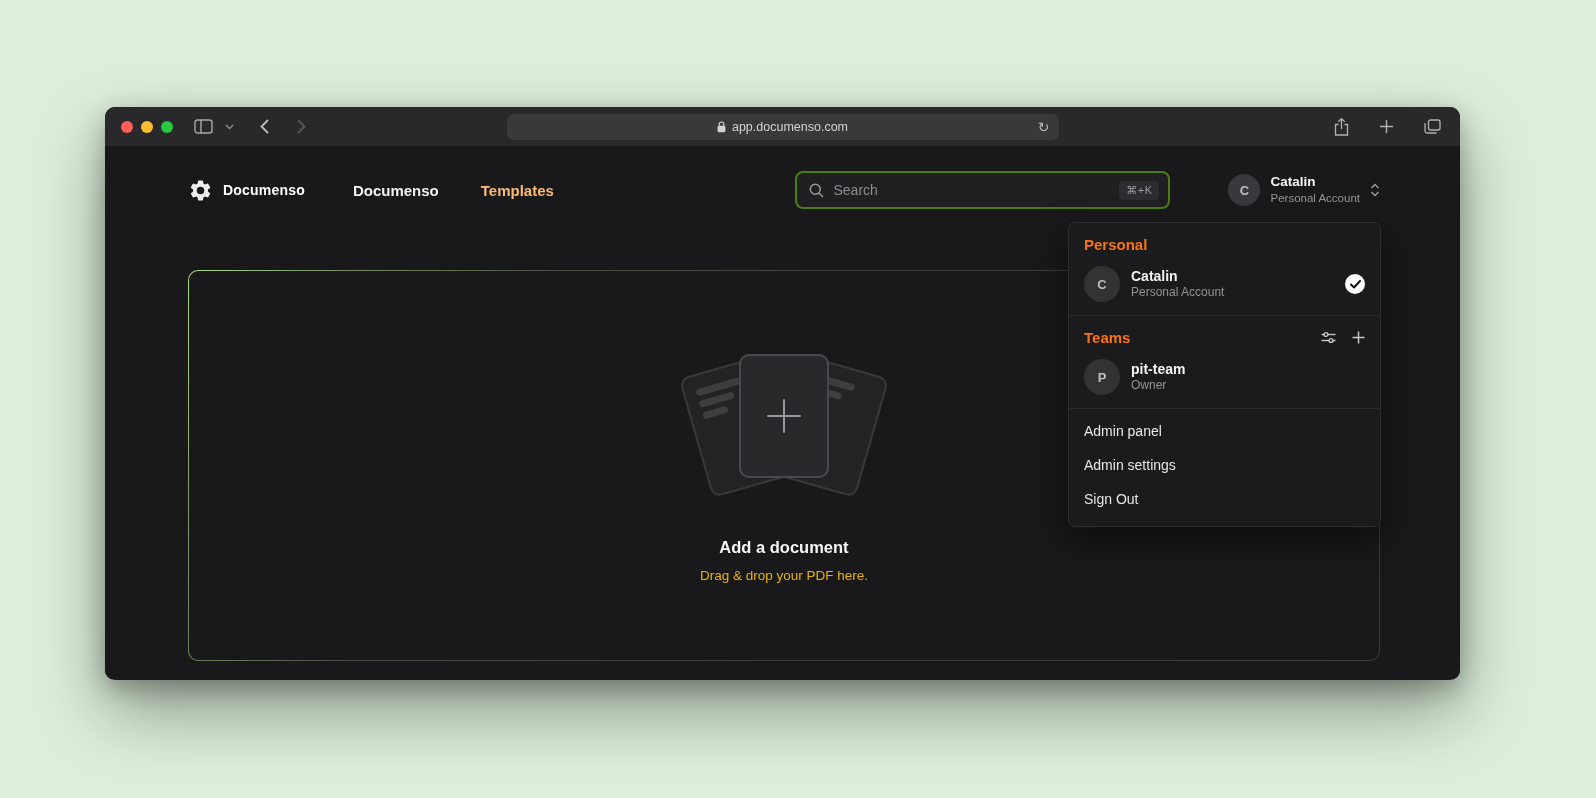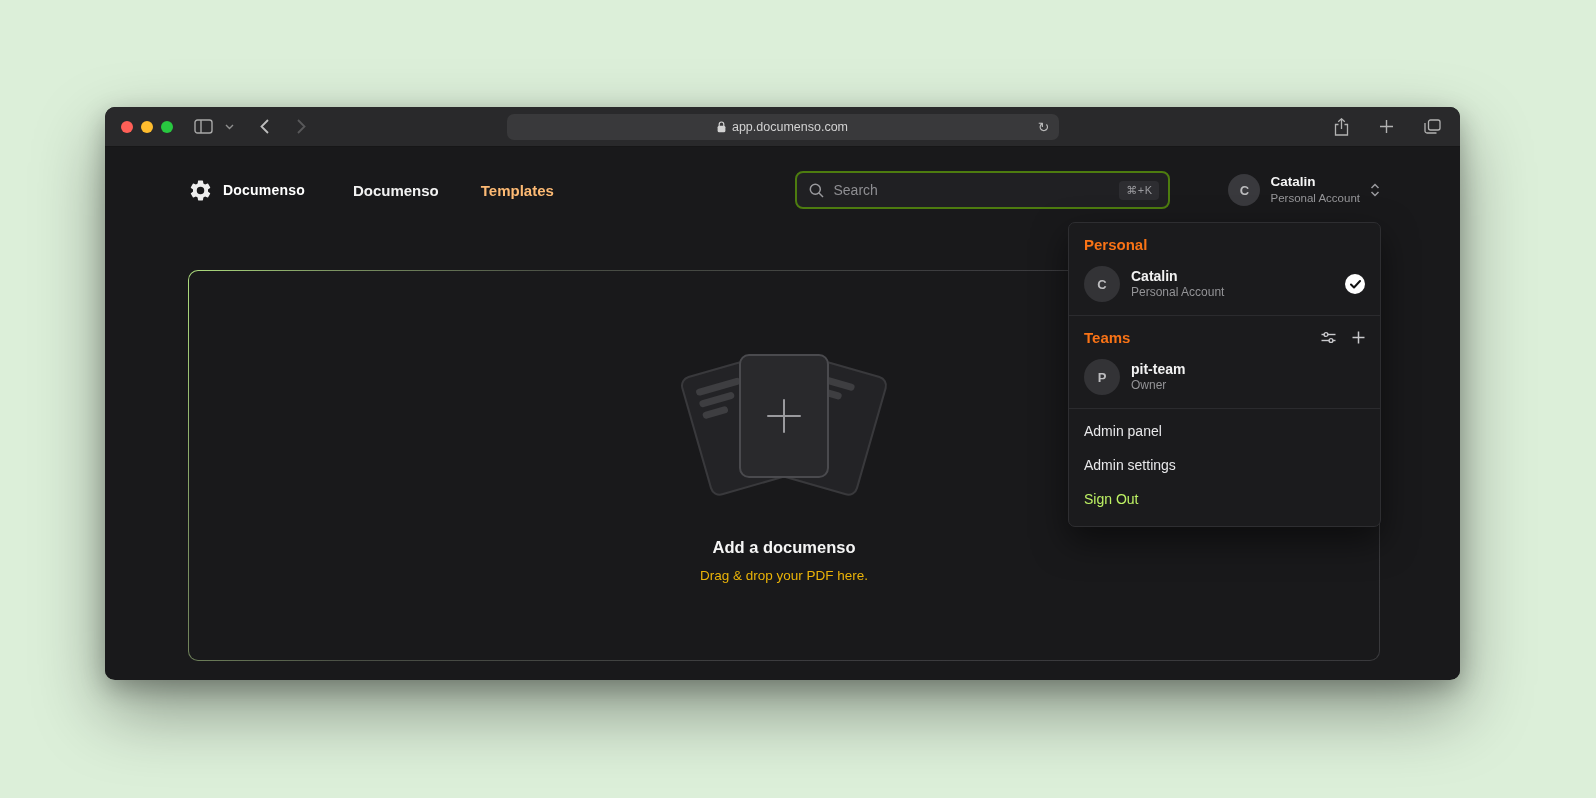--- a/index.html
+++ b/index.html
@@ -83,21 +83,21 @@
   .menu-account .name { color:#f2f2f2; font-size:14px; font-weight:600; line-height:1.3; }
   .menu-account .sub { color:#939396; font-size:12px; line-height:1.3; }
   .menu-account .grow { flex:1; }
   .check-circle {
     width:20px; height:20px; border-radius:50%; background:#ffffff;
     display:flex; align-items:center; justify-content:center; flex:none;
   }
   .menu-divider { height:1px; background:#2b2b2e; }
   .menu-items { padding:5px 0 6px; }
   .menu-item { padding:9px 15px; color:#e8e8ea; font-size:14px; cursor:pointer; }
-  .menu-item.danger { color:#bef264; }
+  .menu-item.danger { color:#e5e5e5; }
   
   .dropzone-wrap {
     position:absolute; left:83px; top:123px; right:80px; bottom:18px;
     border-radius:10px; padding:1px;
     background:linear-gradient(118deg, #aede7e 0%, #7e9663 10%, #4a4f45 26%, #3c3c3f 55%, #39393c 100%);
   }
   .dropzone {
     width:100%; height:100%; border-radius:9px; background:#19191b;
     display:flex; flex-direction:column; align-items:center; justify-content:center;
   }
@@ -250,21 +250,21 @@
             <div class="lines">
                 <i></i>
                 <i></i>
                 <i></i>
               </div>
           </div>
           <div class="doc-card doc-center">
             <span class="plus-mark"></span>
           </div>
         </div>
-        <div class="dz-title">Add a documenso</div>
+        <div class="dz-title">Add a document</div>
         <div class="dz-sub">Drag &amp; drop your PDF here.</div>
       </div>
     </div>
 
     <div class="menu">
       <div class="menu-heading">Personal</div>
 
       <div class="menu-account">
         <span class="avatar md">C</span>
         <span>

